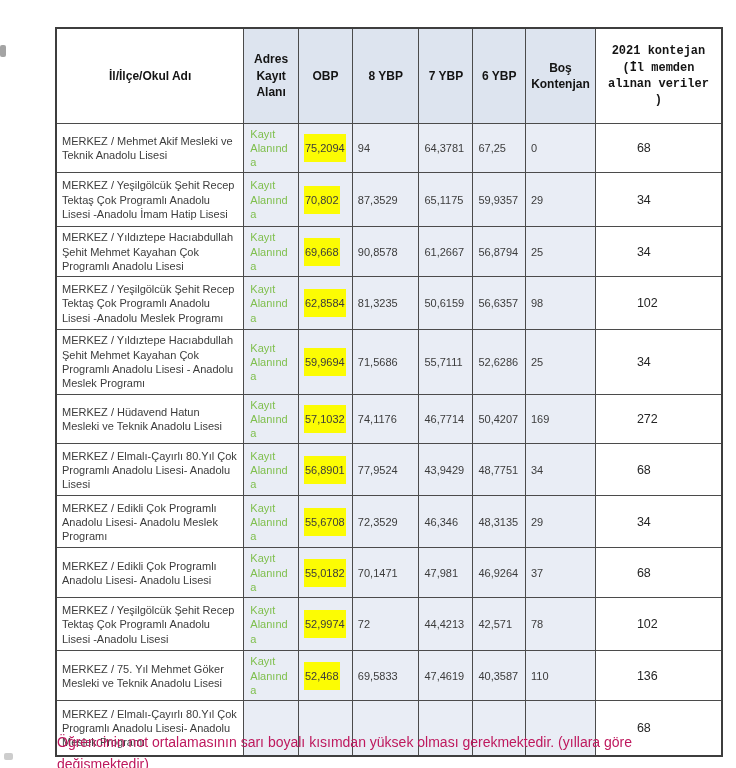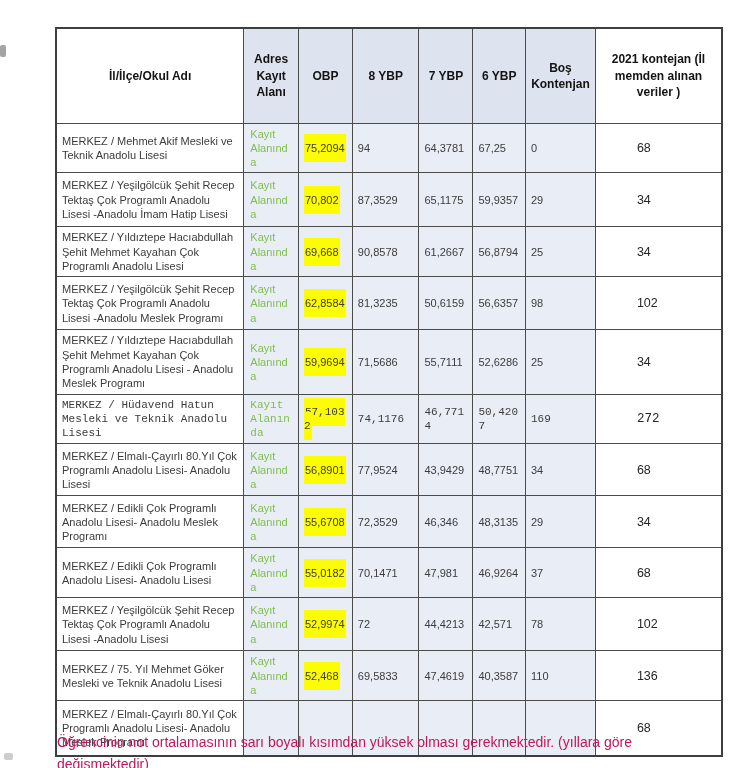--- a/index.html
+++ b/index.html
@@ -37,21 +37,21 @@
     height: 95px;
     text-align: center;
     vertical-align: middle;
     font-size: 12px;
     font-weight: bold;
     color: #141414;
     line-height: 1.35;
   }
   .school-table thead th.shaded { background: #dde4ef; }
   .school-table thead th.white  { background: #ffffff; }
-  .school-table thead th.col-kont2021 { padding: 4px 12px; }
+  .school-table thead th.col-kont2021 { padding: 4px 12px; font-family: Liberation Mono, monospace; }
   .school-table tbody td.shaded { background: #e9edf5; }
   .school-table tbody td.white  { background: #ffffff; }
   .school-table tbody td.cell-adres {
     color: #7fbf4d;
     padding-left: 6px;
   }
   .school-table tbody td.cell-kont2021 {
     font-size: 12.5px;
     color: #262626;
     padding-left: 41px;
@@ -59,21 +59,21 @@
   .hl-yellow {
     background: #fcfc03;
     padding: 8px 1px;
   }
   
   .school-table tbody tr:nth-child(1)  { height: 45px; }
   .school-table tbody tr:nth-child(2)  { height: 54px; }
   .school-table tbody tr:nth-child(3)  { height: 50px; }
   .school-table tbody tr:nth-child(4)  { height: 53px; }
   .school-table tbody tr:nth-child(5)  { height: 60px; }
-  .school-table tbody tr:nth-child(6)  { height: 36px; font-family: Liberation Mono, monospace; }
+  .school-table tbody tr:nth-child(6)  { height: 36px; }
   .school-table tbody tr:nth-child(7)  { height: 52px; }
   .school-table tbody tr:nth-child(8)  { height: 52px; }
   .school-table tbody tr:nth-child(9)  { height: 40px; }
   .school-table tbody tr:nth-child(10) { height: 53px; }
   .school-table tbody tr:nth-child(11) { height: 38px; }
   .school-table tbody tr:nth-child(12) { height: 55px; }
 
   .footer-note {
     position: absolute;
     left: 57px; top: 732px;

